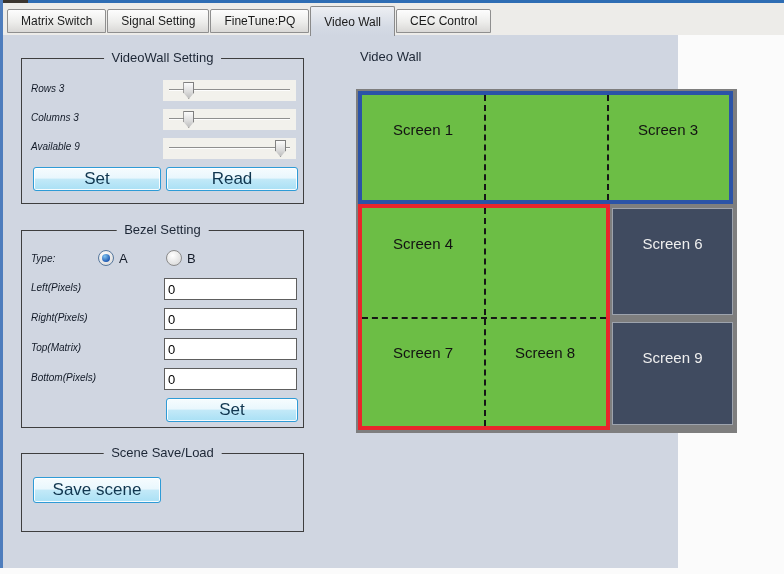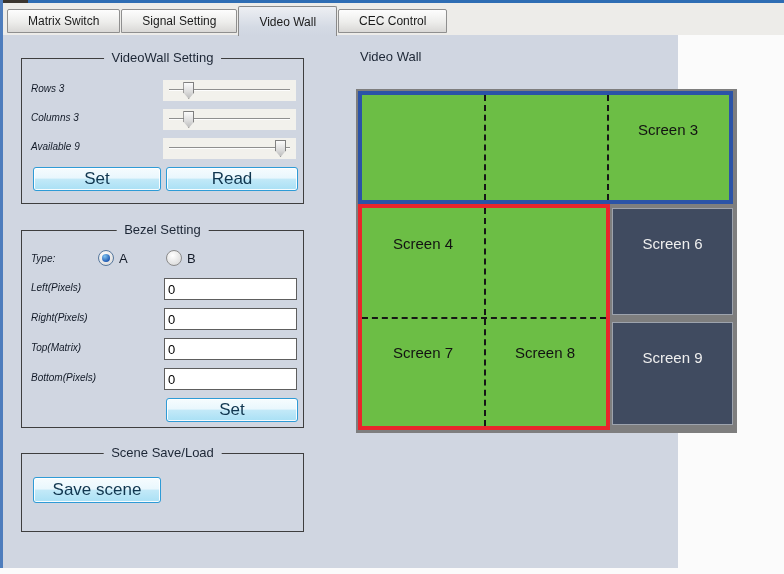--- a/index.html
+++ b/index.html
@@ -8,21 +8,21 @@
   
   .top-line{position:absolute;left:0;top:0;width:784px;height:3px;background:#2E6DB4;}
   .left-line{position:absolute;left:0;top:0;width:3px;height:568px;background:#4E7DBD;}
   .corner-smudge{position:absolute;left:2px;top:0;width:26px;height:5px;background:#3B352F;}
   .corner-dot{position:absolute;left:12px;top:11px;width:6px;height:6px;background:#3E4B63;}
   .bottom-strip{position:absolute;left:0;top:568px;width:784px;height:6px;background:#FBFBFB;}
 
   
   .tabstrip{position:absolute;left:3px;top:3px;width:781px;height:32px;background:#EDECE9;
             display:flex;align-items:flex-end;padding-left:4px;box-sizing:border-box;}
-  .tab{height:22px;line-height:22px;padding:0 20px;margin-right:1px;margin-bottom:2px;
+  .tab{height:22px;line-height:22px;padding:0 13px;margin-right:1px;margin-bottom:2px;
        border:1px solid #8F8F8F;border-radius:2px 2px 0 0;font-size:12px;color:#1A1A1A;
        background:linear-gradient(180deg,#FDFDFD 0%,#EDEDEB 55%,#D9D8D6 100%);white-space:nowrap;}
   .tab.active{height:29px;line-height:30px;margin-bottom:-1px;border-bottom:none;z-index:3;
        background:linear-gradient(180deg,#EDEFF3 0%,#D4DAE4 70%,#D0D6E1 100%);border-color:#8A8A8A;}
 
   
   .content{position:absolute;left:3px;top:35px;width:675px;height:533px;background:#D0D6E1;}
 
   
   .group{position:absolute;border:1px solid #3E3E3E;}
@@ -79,20 +79,21 @@
 <body>
 
 <div class="win">
   <div class="top-line"></div>
   <div class="corner-smudge"></div>
   <div class="corner-dot"></div>
 
   <div class="tabstrip">
     <div class="tab">Matrix Switch</div>
     <div class="tab">Signal Setting</div>
+    <div class="tab">FineTune:PQ</div>
     <div class="tab active">Video Wall</div>
     <div class="tab">CEC Control</div>
   </div>
 
   <div class="content">
 
     <div class="group" style="left:18px;top:23px;width:281px;height:144px;">
       <div class="group-title">VideoWall Setting</div>
 
       <div class="lbl" style="left:9px;top:24px;">Rows 3</div>
@@ -150,20 +151,21 @@
       <div class="btn" style="left:11px;top:23px;width:128px;height:26px;line-height:24px;">Save scene</div>
     </div>
 
     <div class="vw-label">Video Wall</div>
 
     <div class="grid">
 
       <div class="vgroup blue">
         <div class="vdash" style="left:122px;"></div>
         <div class="vdash" style="left:245px;"></div>
+        <div class="scr" style="left:0;width:122px;top:26px;">Screen 1</div>
         <div class="scr" style="left:245px;width:122px;top:26px;">Screen 3</div>
       </div>
 
       <div class="vgroup red">
         <div class="vdash" style="left:122px;"></div>
         <div class="hdash" style="top:109px;"></div>
         <div class="scr" style="left:0;width:122px;top:27px;">Screen 4</div>
         <div class="scr" style="left:0;width:122px;top:136px;">Screen 7</div>
         <div class="scr" style="left:122px;width:122px;top:136px;">Screen 8</div>
       </div>

